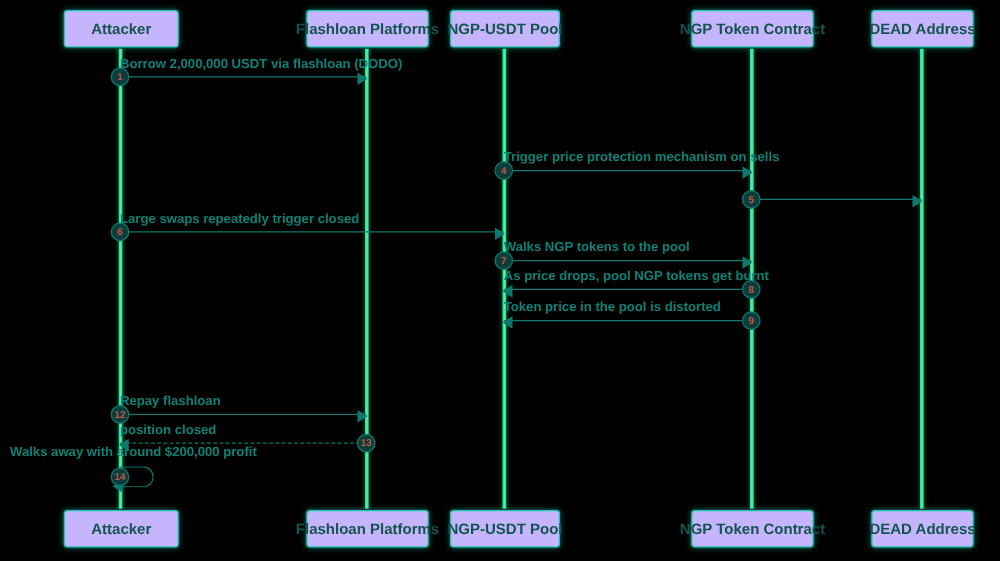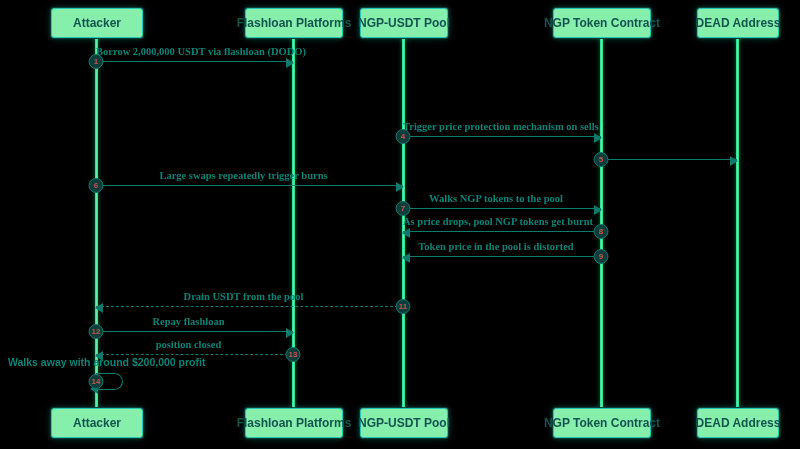--- a/index.html
+++ b/index.html
@@ -1,26 +1,26 @@
 <!DOCTYPE html>
 <html><head>
 <meta charset="utf-8">
 <style>
   html,body{margin:0;padding:0;background:#000;}
   #stage{position:relative;width:800px;height:449px;background:#000;overflow:hidden;
          font-family:"Liberation Sans",sans-serif;}
-  .actor{position:absolute;height:28px;background:#86efac;border:1px solid #21c7b4;
+  .actor{position:absolute;height:28px;background:#c4b5fd;border:1px solid #21c7b4;
          border-radius:3px;box-shadow:0 0 0 1px #0b3b36, 0 0 6px rgba(0,255,200,.35);
          display:flex;align-items:center;justify-content:center;
          color:#14544e;font-size:12px;font-weight:700;white-space:nowrap;}
   .lifeline{position:absolute;width:3px;background:linear-gradient(90deg,#1fd98f,#5bf0a6,#1fd98f);
             box-shadow:0 0 4px rgba(0,255,170,.45);}
   .msg{position:absolute;height:22px;}
-  .msg .lbl{position:absolute;left:0;right:12px;bottom:5px;text-align:center;white-space:nowrap;
-            color:#0d8276;font-size:10.5px;font-weight:700;font-family:Liberation Serif, serif;}
+  .msg .lbl{position:absolute;left:0;right:12px;bottom:5px;white-space:nowrap;
+            color:#0d8276;font-size:10.5px;font-weight:700;}
   .msg .line{position:absolute;left:0;right:0;bottom:0;border-top:1.7px solid #0e7a6d;}
   .msg .line.dashed{border-top-style:dashed;}
   .head{position:absolute;bottom:-5.5px;width:0;height:0;border:5px solid transparent;}
   .head.right{right:-1px;border-right-width:0;border-left:8px solid #0e7a6d;}
   .head.left{left:-1px;border-left-width:0;border-right:8px solid #0e7a6d;}
   .num{position:absolute;bottom:-7px;width:13px;height:13px;border-radius:50%;
        background:#0d3d3a;border:1px solid #0e7a6d;color:#c65549;
        font-size:8px;font-weight:700;line-height:13px;text-align:center;z-index:3;}
   .num.src-left{left:0;transform:translateX(-50%);}
   .num.src-right{left:100%;transform:translateX(-50%);}
@@ -76,21 +76,21 @@
     <div class="num src-left">4</div>
   </div>
 
   <div class="msg" style="left:601px;top:138px;width:136px">
     <div class="line"></div>
     <div class="head right"></div>
     <div class="num src-left">5</div>
   </div>
 
   <div class="msg" style="left:96px;top:164px;width:307px">
-    <div class="lbl">Large swaps repeatedly trigger burns</div>
+    <div class="lbl">Large swaps repeatedly trigger closed</div>
     <div class="line"></div>
     <div class="head right"></div>
     <div class="num src-left">6</div>
   </div>
 
   <div class="msg" style="left:403px;top:187px;width:198px">
     <div class="lbl">Walks NGP tokens to the pool</div>
     <div class="line"></div>
     <div class="head right"></div>
     <div class="num src-left">7</div>
@@ -104,26 +104,20 @@
   </div>
 
   <div class="msg" style="left:403px;top:235px;width:198px">
     <div class="lbl">Token price in the pool is distorted</div>
     <div class="line"></div>
     <div class="head left"></div>
     <div class="num src-right">9</div>
   </div>
 
 
-  <div class="msg" style="left:96px;top:285px;width:307px">
-    <div class="lbl">Drain USDT from the pool</div>
-    <div class="line dashed"></div>
-    <div class="head left"></div>
-    <div class="num src-right">11</div>
-  </div>
 
   <div class="msg" style="left:96px;top:310px;width:197px">
     <div class="lbl">Repay flashloan</div>
     <div class="line"></div>
     <div class="head right"></div>
     <div class="num src-left">12</div>
   </div>
 
   <div class="msg" style="left:96px;top:333px;width:197px">
     <div class="lbl">position closed</div>

